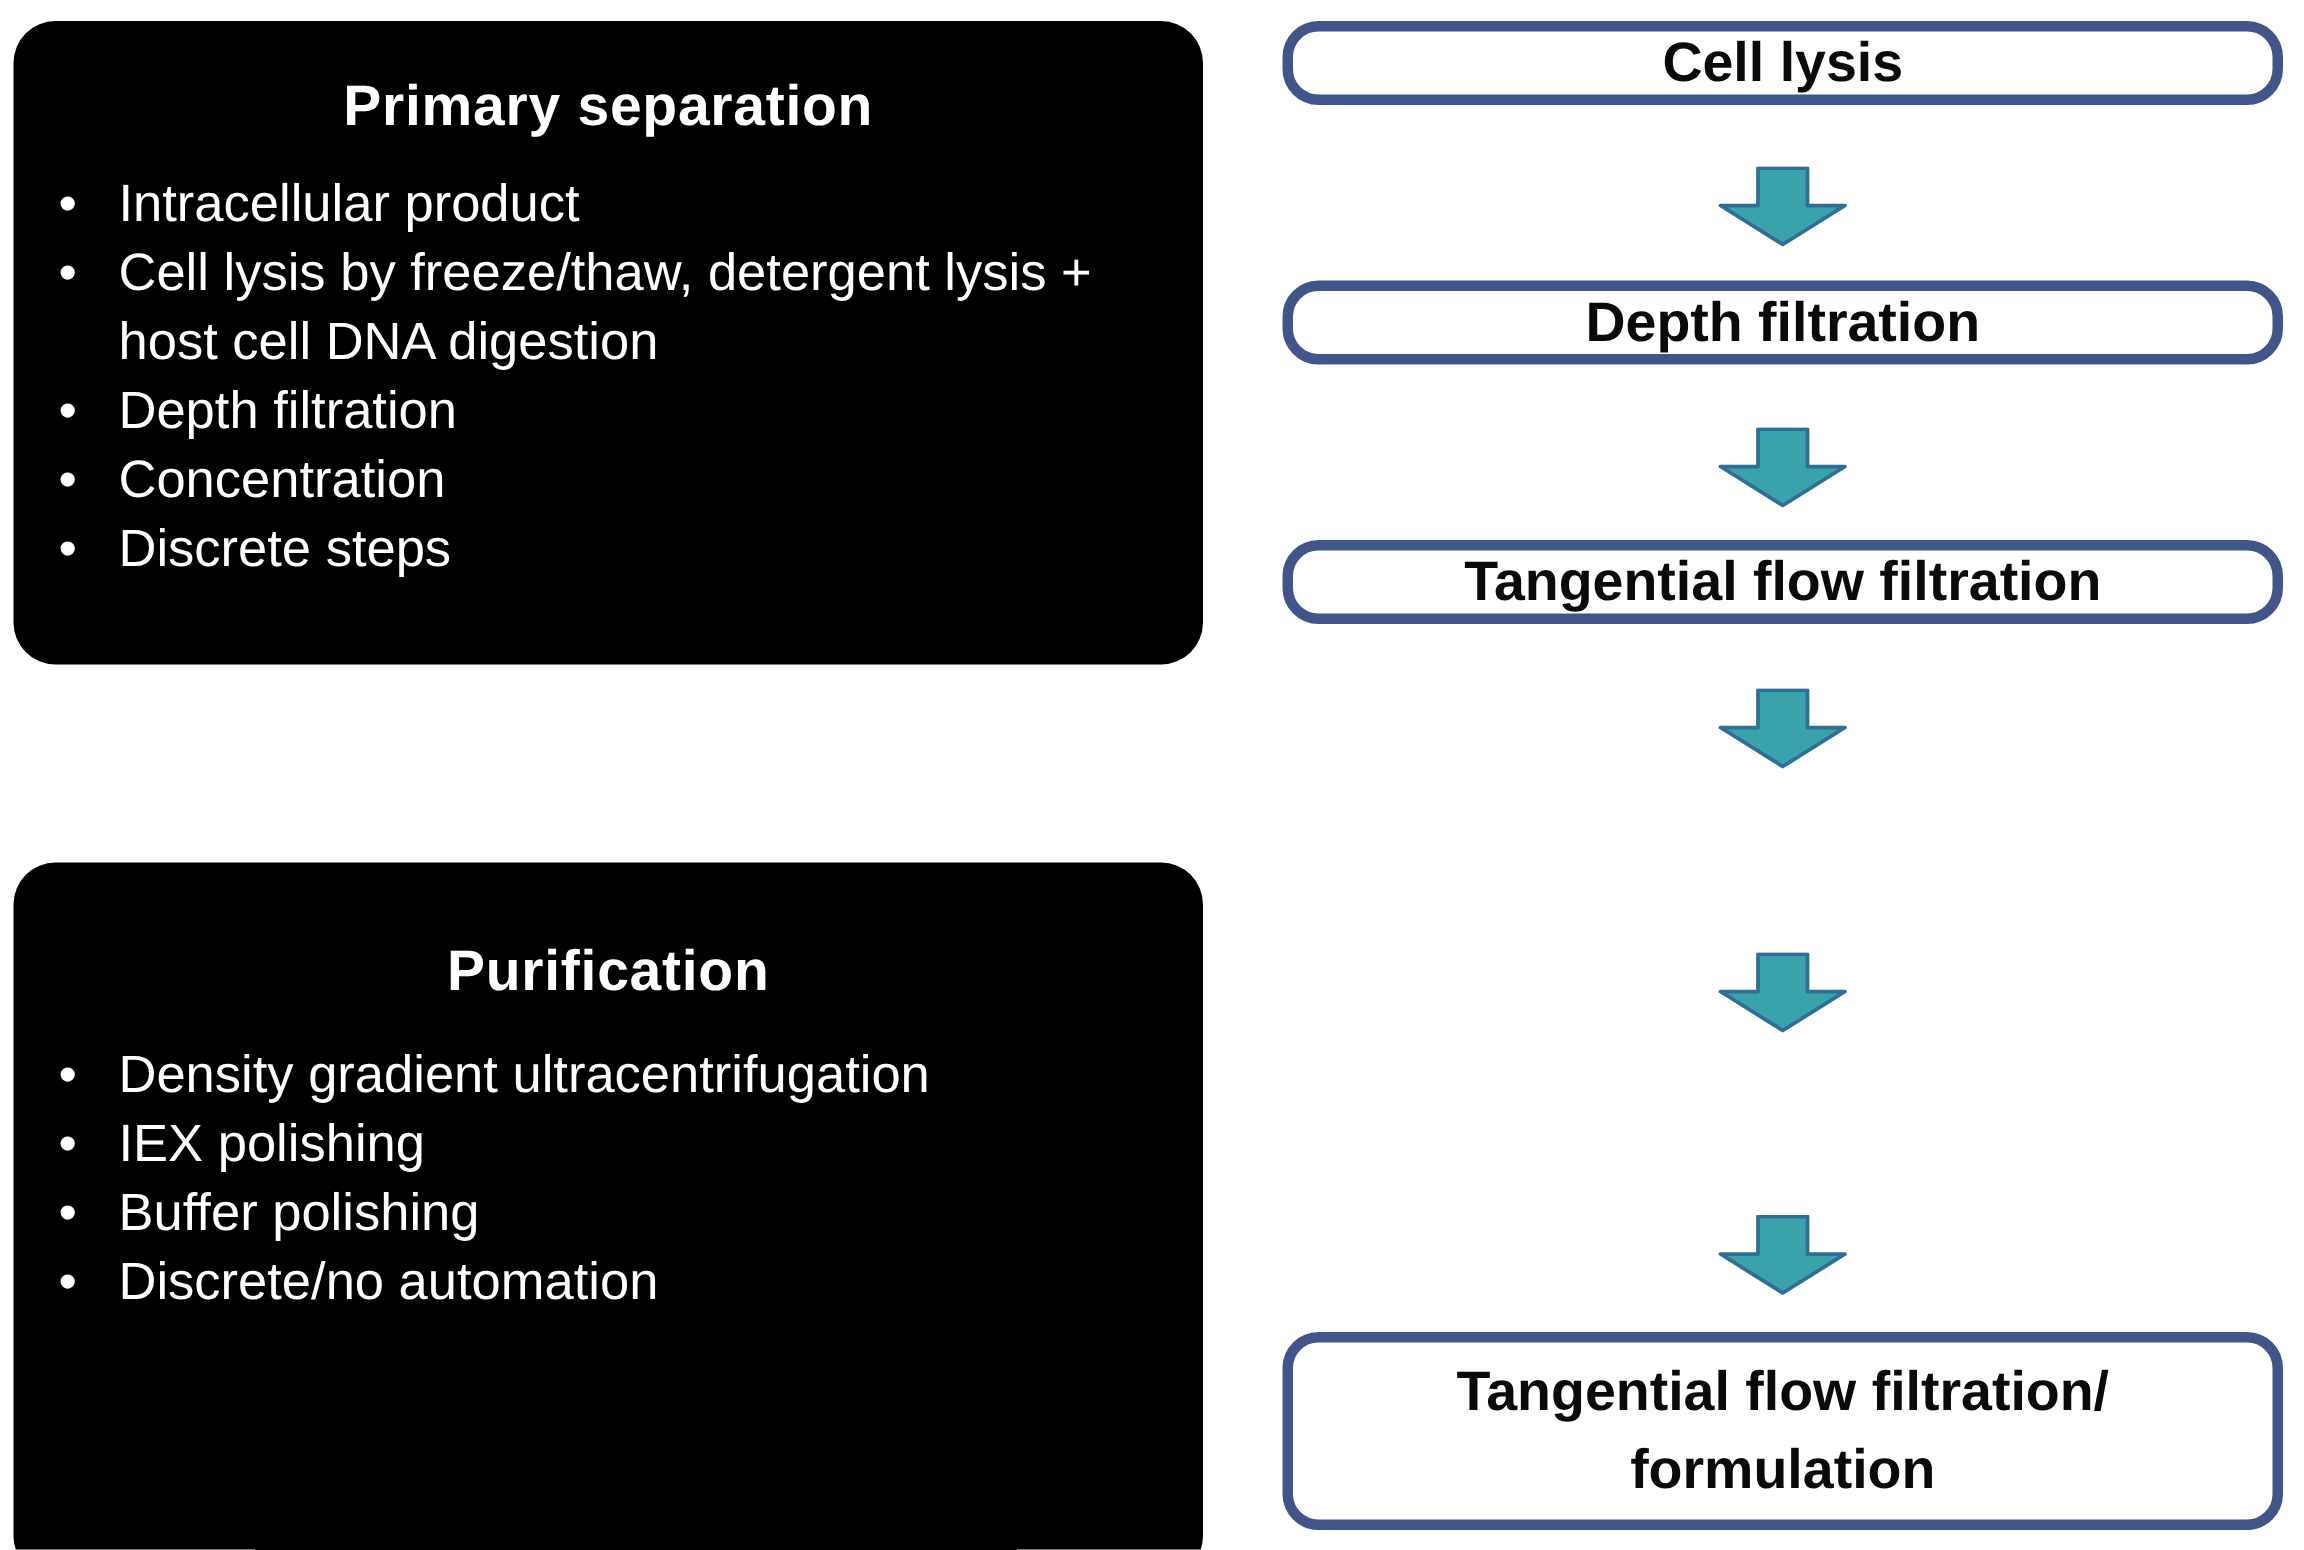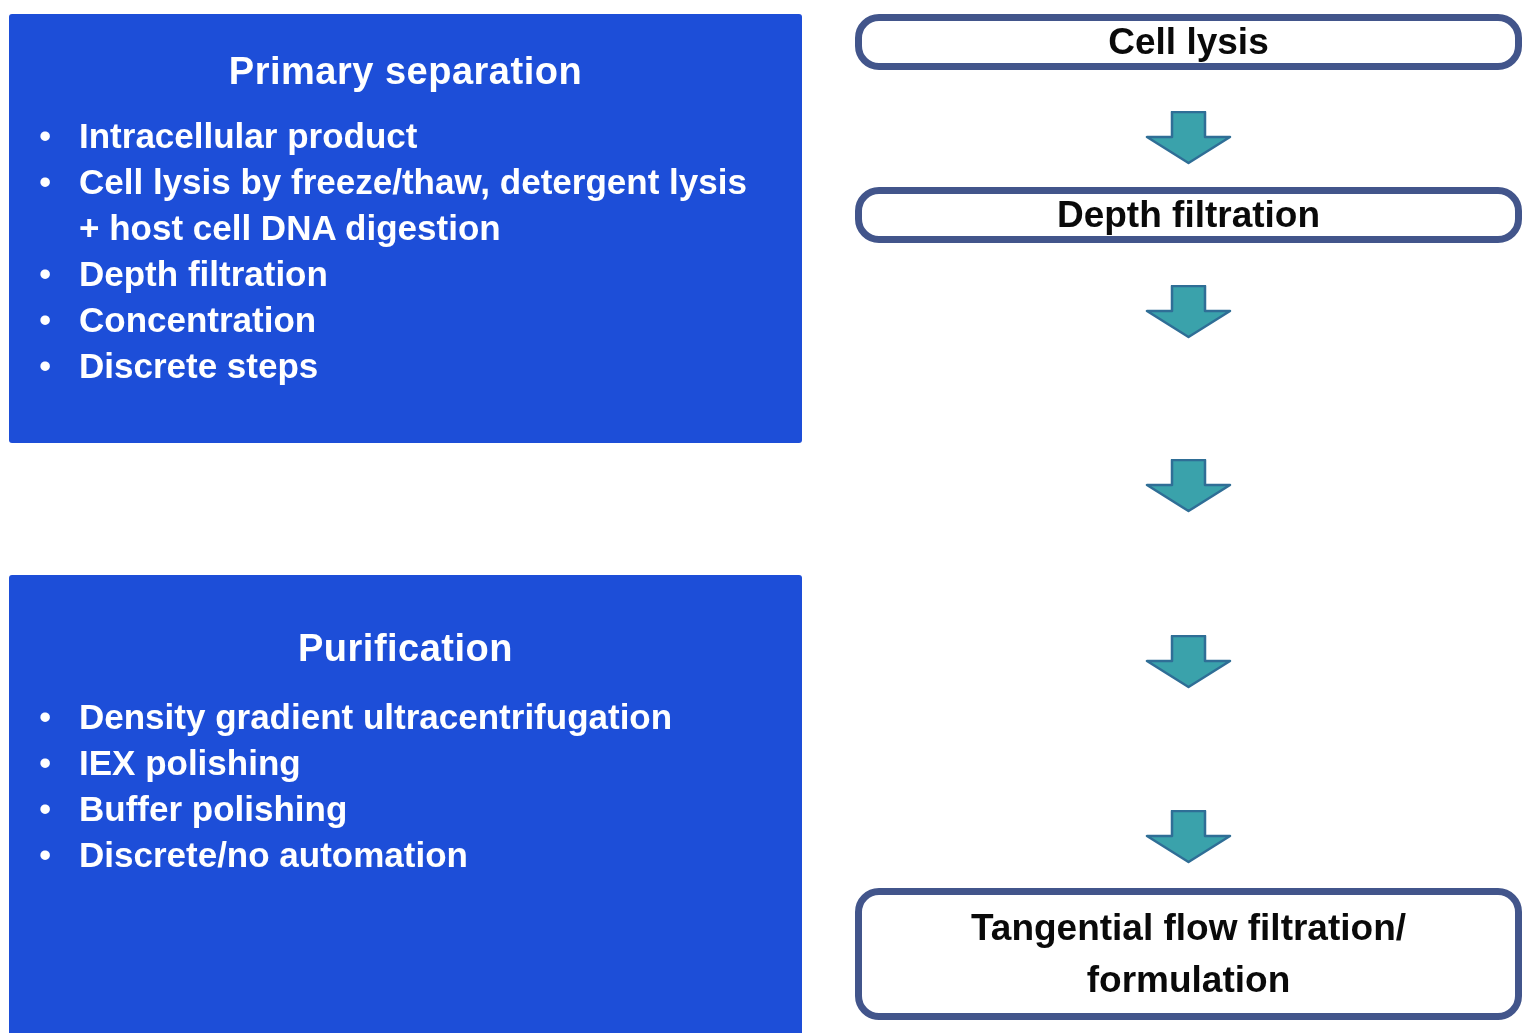--- a/index.html
+++ b/index.html
@@ -8,22 +8,22 @@
     font-family: "Liberation Sans", sans-serif;
     width: 1536px; height: 1033px;
     position: relative; overflow: hidden;
   }
   .canvas { position: absolute; inset: 0; }
 
   
   .panel {
     position: absolute;
     left: 9px; width: 793px;
-    background: #1d4ed8;
-    border-radius: 3px;
+    background: #000000;
+    border-radius: 28px;
     color: #ffffff;
   }
   .panel-primary { top: 14px; height: 429px; }
   .panel-purification { top: 538px; height: 477px; margin-top: 37px; }
 
   .panel-title {
     text-align: center;
     font-size: 38px;
     font-weight: bold;
     letter-spacing: 0.5px;
@@ -33,21 +33,21 @@
 
   .bullets {
     list-style: none;
     padding: 0 38px 0 30px;
     font-size: 35px;
     line-height: 46px;
     font-weight: 400;
   }
   .bullets li { display: flex; }
   .bullets .dot { flex: none; width: 40px; }
-  .bullets .txt { flex: 1; font-weight: bold; }
+  .bullets .txt { flex: 1; }
 
   
   .flow { position: absolute; left: 855px; top: 0; width: 667px; height: 1033px; }
 
   .flow-box {
     position: absolute;
     left: 0; width: 667px; height: 56px;
     background: #ffffff;
     border: 7px solid #42558B;
     border-radius: 24px;
@@ -128,20 +128,21 @@
     <svg class="arrow" style="top:111px" viewBox="0 0 89 54" aria-hidden="true">
       <path d="M28 1 H61 V26 H86 L44.5 52 L3 26 H28 Z" fill="#3AA2AB" stroke="#2F6E96" stroke-width="2.5" stroke-linejoin="round"></path>
     </svg>
 
     <div class="flow-box" style="top:187px">Depth filtration</div>
 
     <svg class="arrow" style="top:285px" viewBox="0 0 89 54" aria-hidden="true">
       <path d="M28 1 H61 V26 H86 L44.5 52 L3 26 H28 Z" fill="#3AA2AB" stroke="#2F6E96" stroke-width="2.5" stroke-linejoin="round"></path>
     </svg>
 
+    <div class="flow-box" style="top:360px">Tangential flow filtration</div>
 
     <svg class="arrow" style="top:459px" viewBox="0 0 89 54" aria-hidden="true">
       <path d="M28 1 H61 V26 H86 L44.5 52 L3 26 H28 Z" fill="#3AA2AB" stroke="#2F6E96" stroke-width="2.5" stroke-linejoin="round"></path>
     </svg>
 
 
     <svg class="arrow" style="top:635px" viewBox="0 0 89 54" aria-hidden="true">
       <path d="M28 1 H61 V26 H86 L44.5 52 L3 26 H28 Z" fill="#3AA2AB" stroke="#2F6E96" stroke-width="2.5" stroke-linejoin="round"></path>
     </svg>
 

